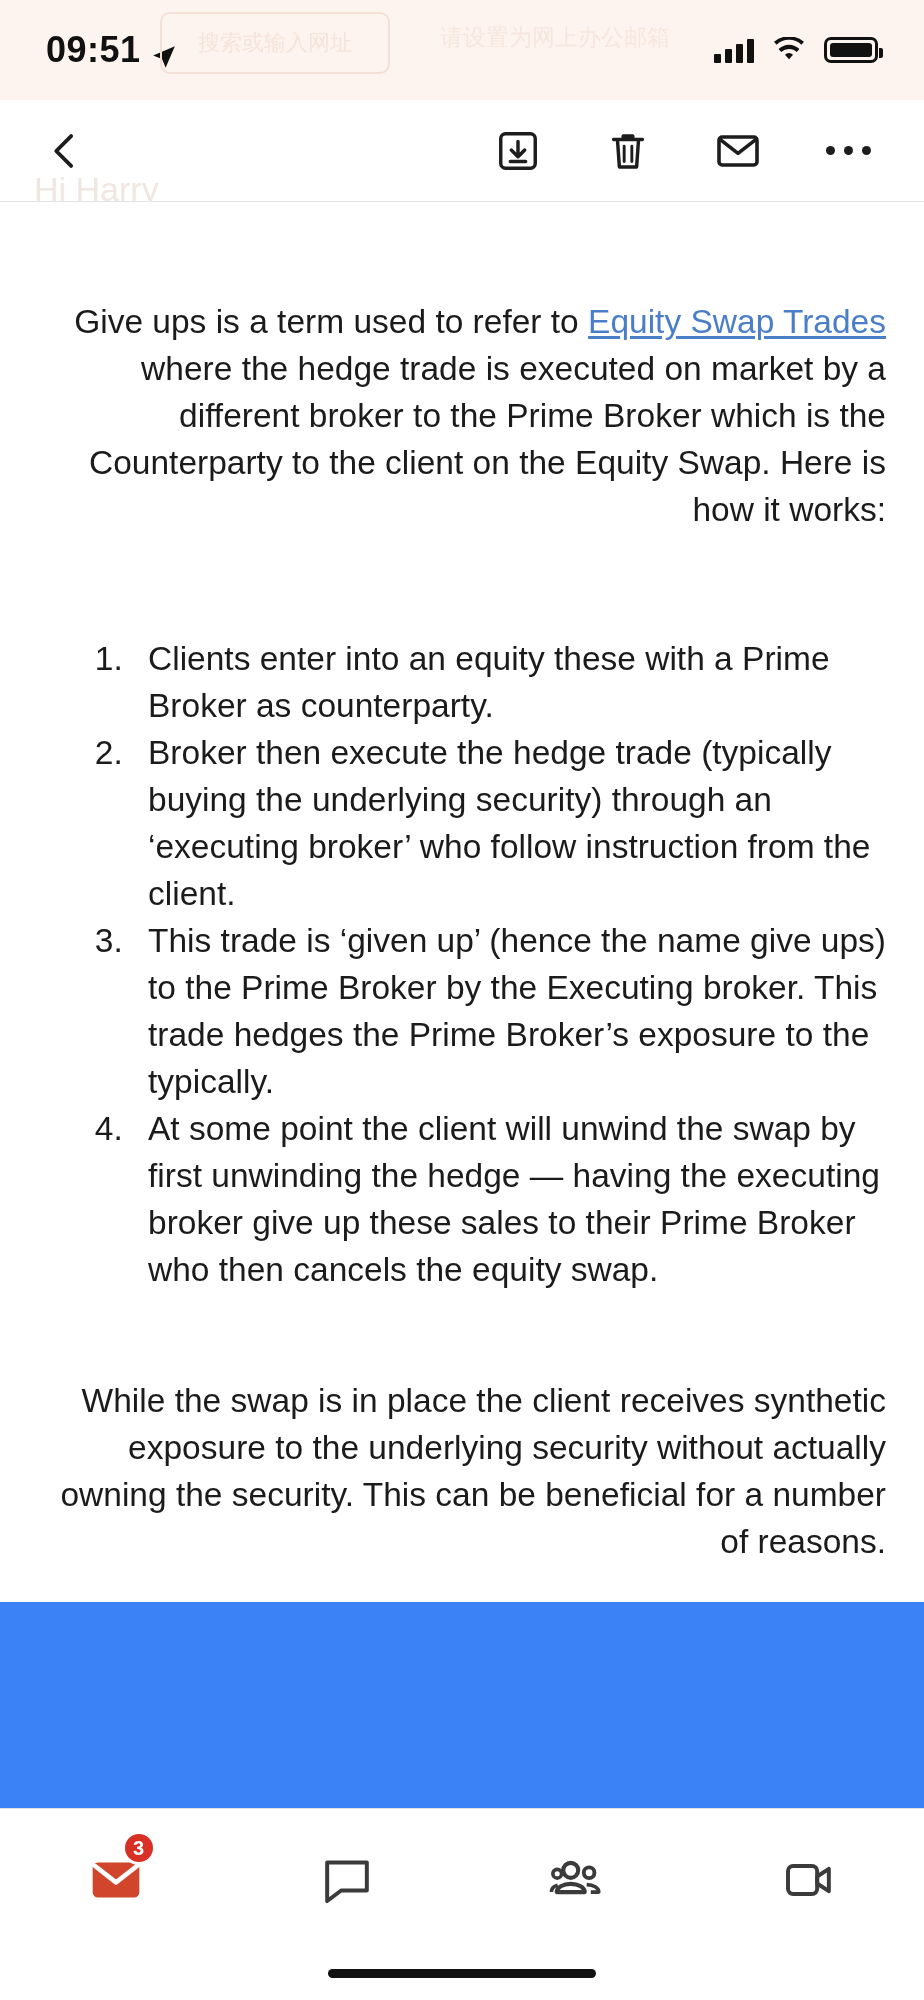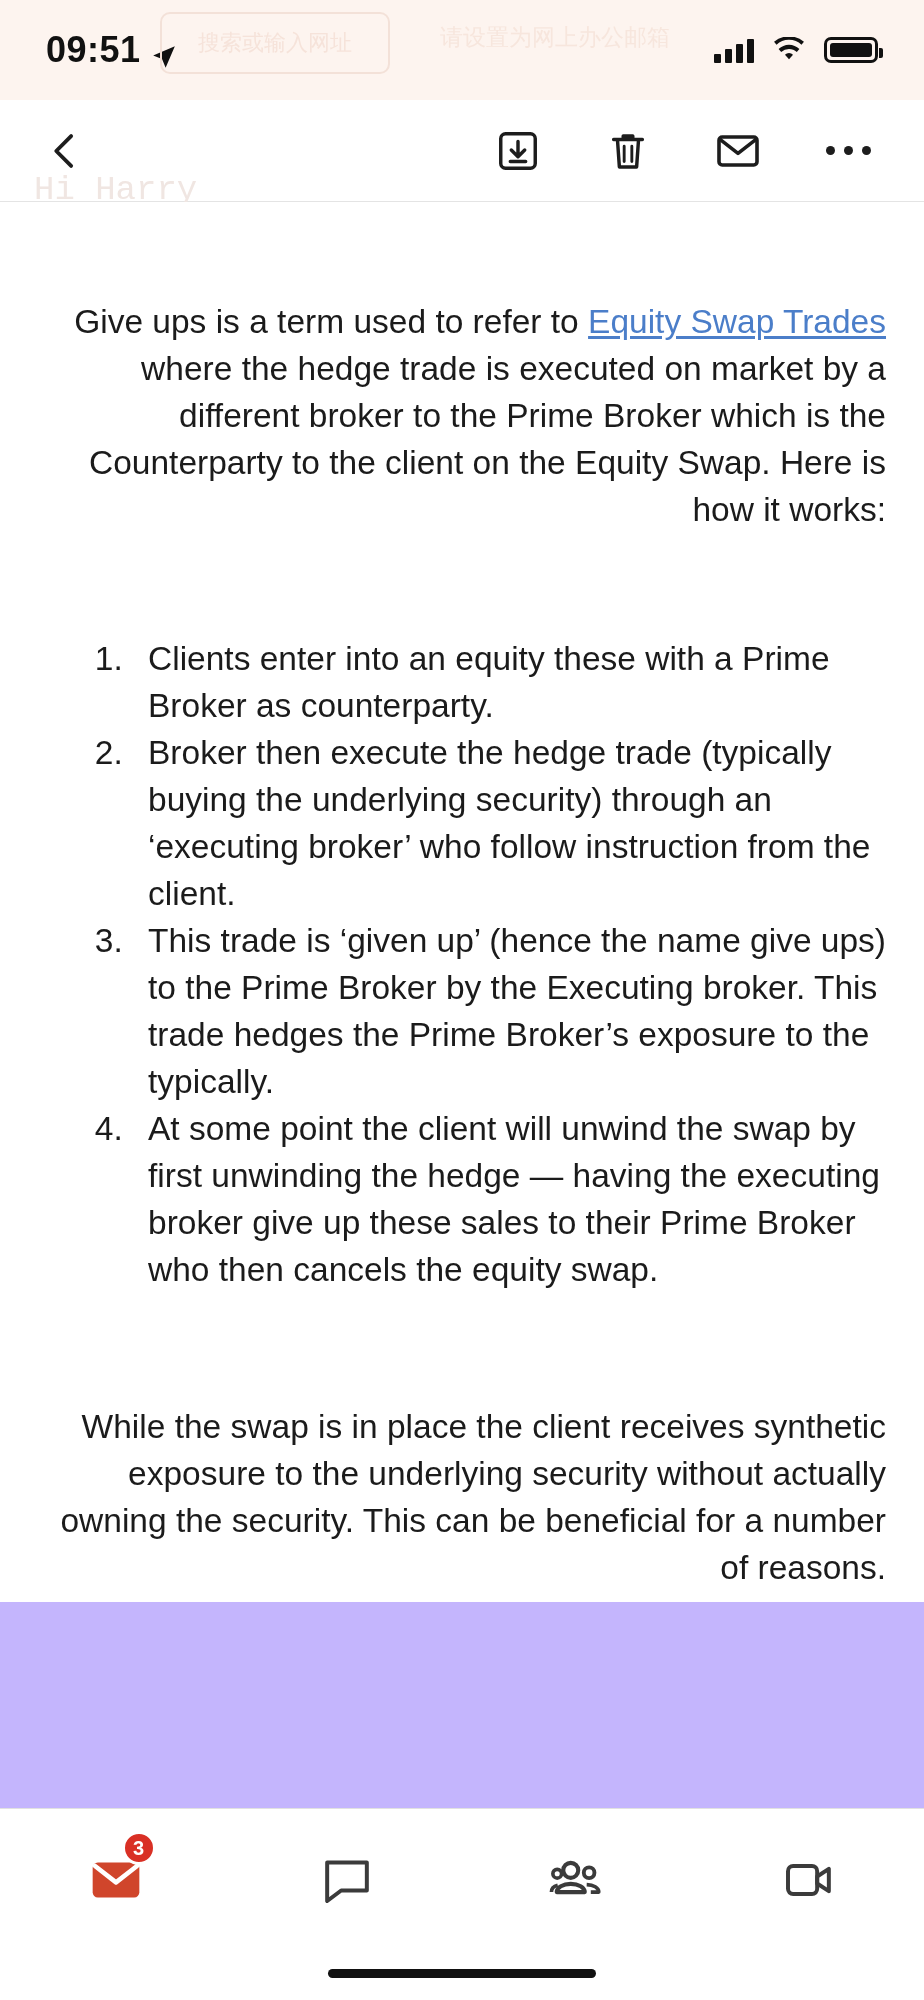--- a/index.html
+++ b/index.html
@@ -7,21 +7,21 @@
     width: 924px;
     height: 2000px;
     background: #ffffff;
     font-family: "Liberation Sans", sans-serif;
     -webkit-font-smoothing: antialiased;
   }
   .phone {
     position: relative;
     width: 924px;
     height: 2000px;
-    background: #c4b5fd;
+    background: #3b82f6;
     overflow: hidden;
   }
 
   
   .statusbar {
     position: relative;
     height: 100px;
     background: #fdf4ef;
     display: flex;
     align-items: center;
@@ -107,21 +107,20 @@
 
   
   .toolbar {
     position: relative;
     height: 102px;
     background: #ffffff;
     display: flex;
     align-items: center;
     padding: 0 42px;
     border-bottom: 1px solid #e4e4e4;
-    font-family: Liberation Mono, monospace;
   }
   .toolbar .back {
     width: 46px; height: 46px;
     display: flex; align-items: center; justify-content: center;
   }
   .toolbar .actions {
     margin-left: auto;
     display: flex;
     align-items: center;
     gap: 62px;
@@ -168,21 +167,21 @@
     padding-left: 94px;
     list-style-position: outside;
   }
   ol.steps li {
     font-size: 33.5px;
     line-height: 47px;
     color: #1b1b1b;
     margin-bottom: 0;
     padding-left: 16px;
   }
-  .p-outro { margin-top: 110px; }
+  .p-outro { margin-top: 84px; }
 
   
   .tabbar {
     position: absolute;
     left: 0; right: 0;
     bottom: 0;
     height: 192px;
     background: #ffffff;
     border-top: 1px solid #e1e1e1;
     display: flex;

